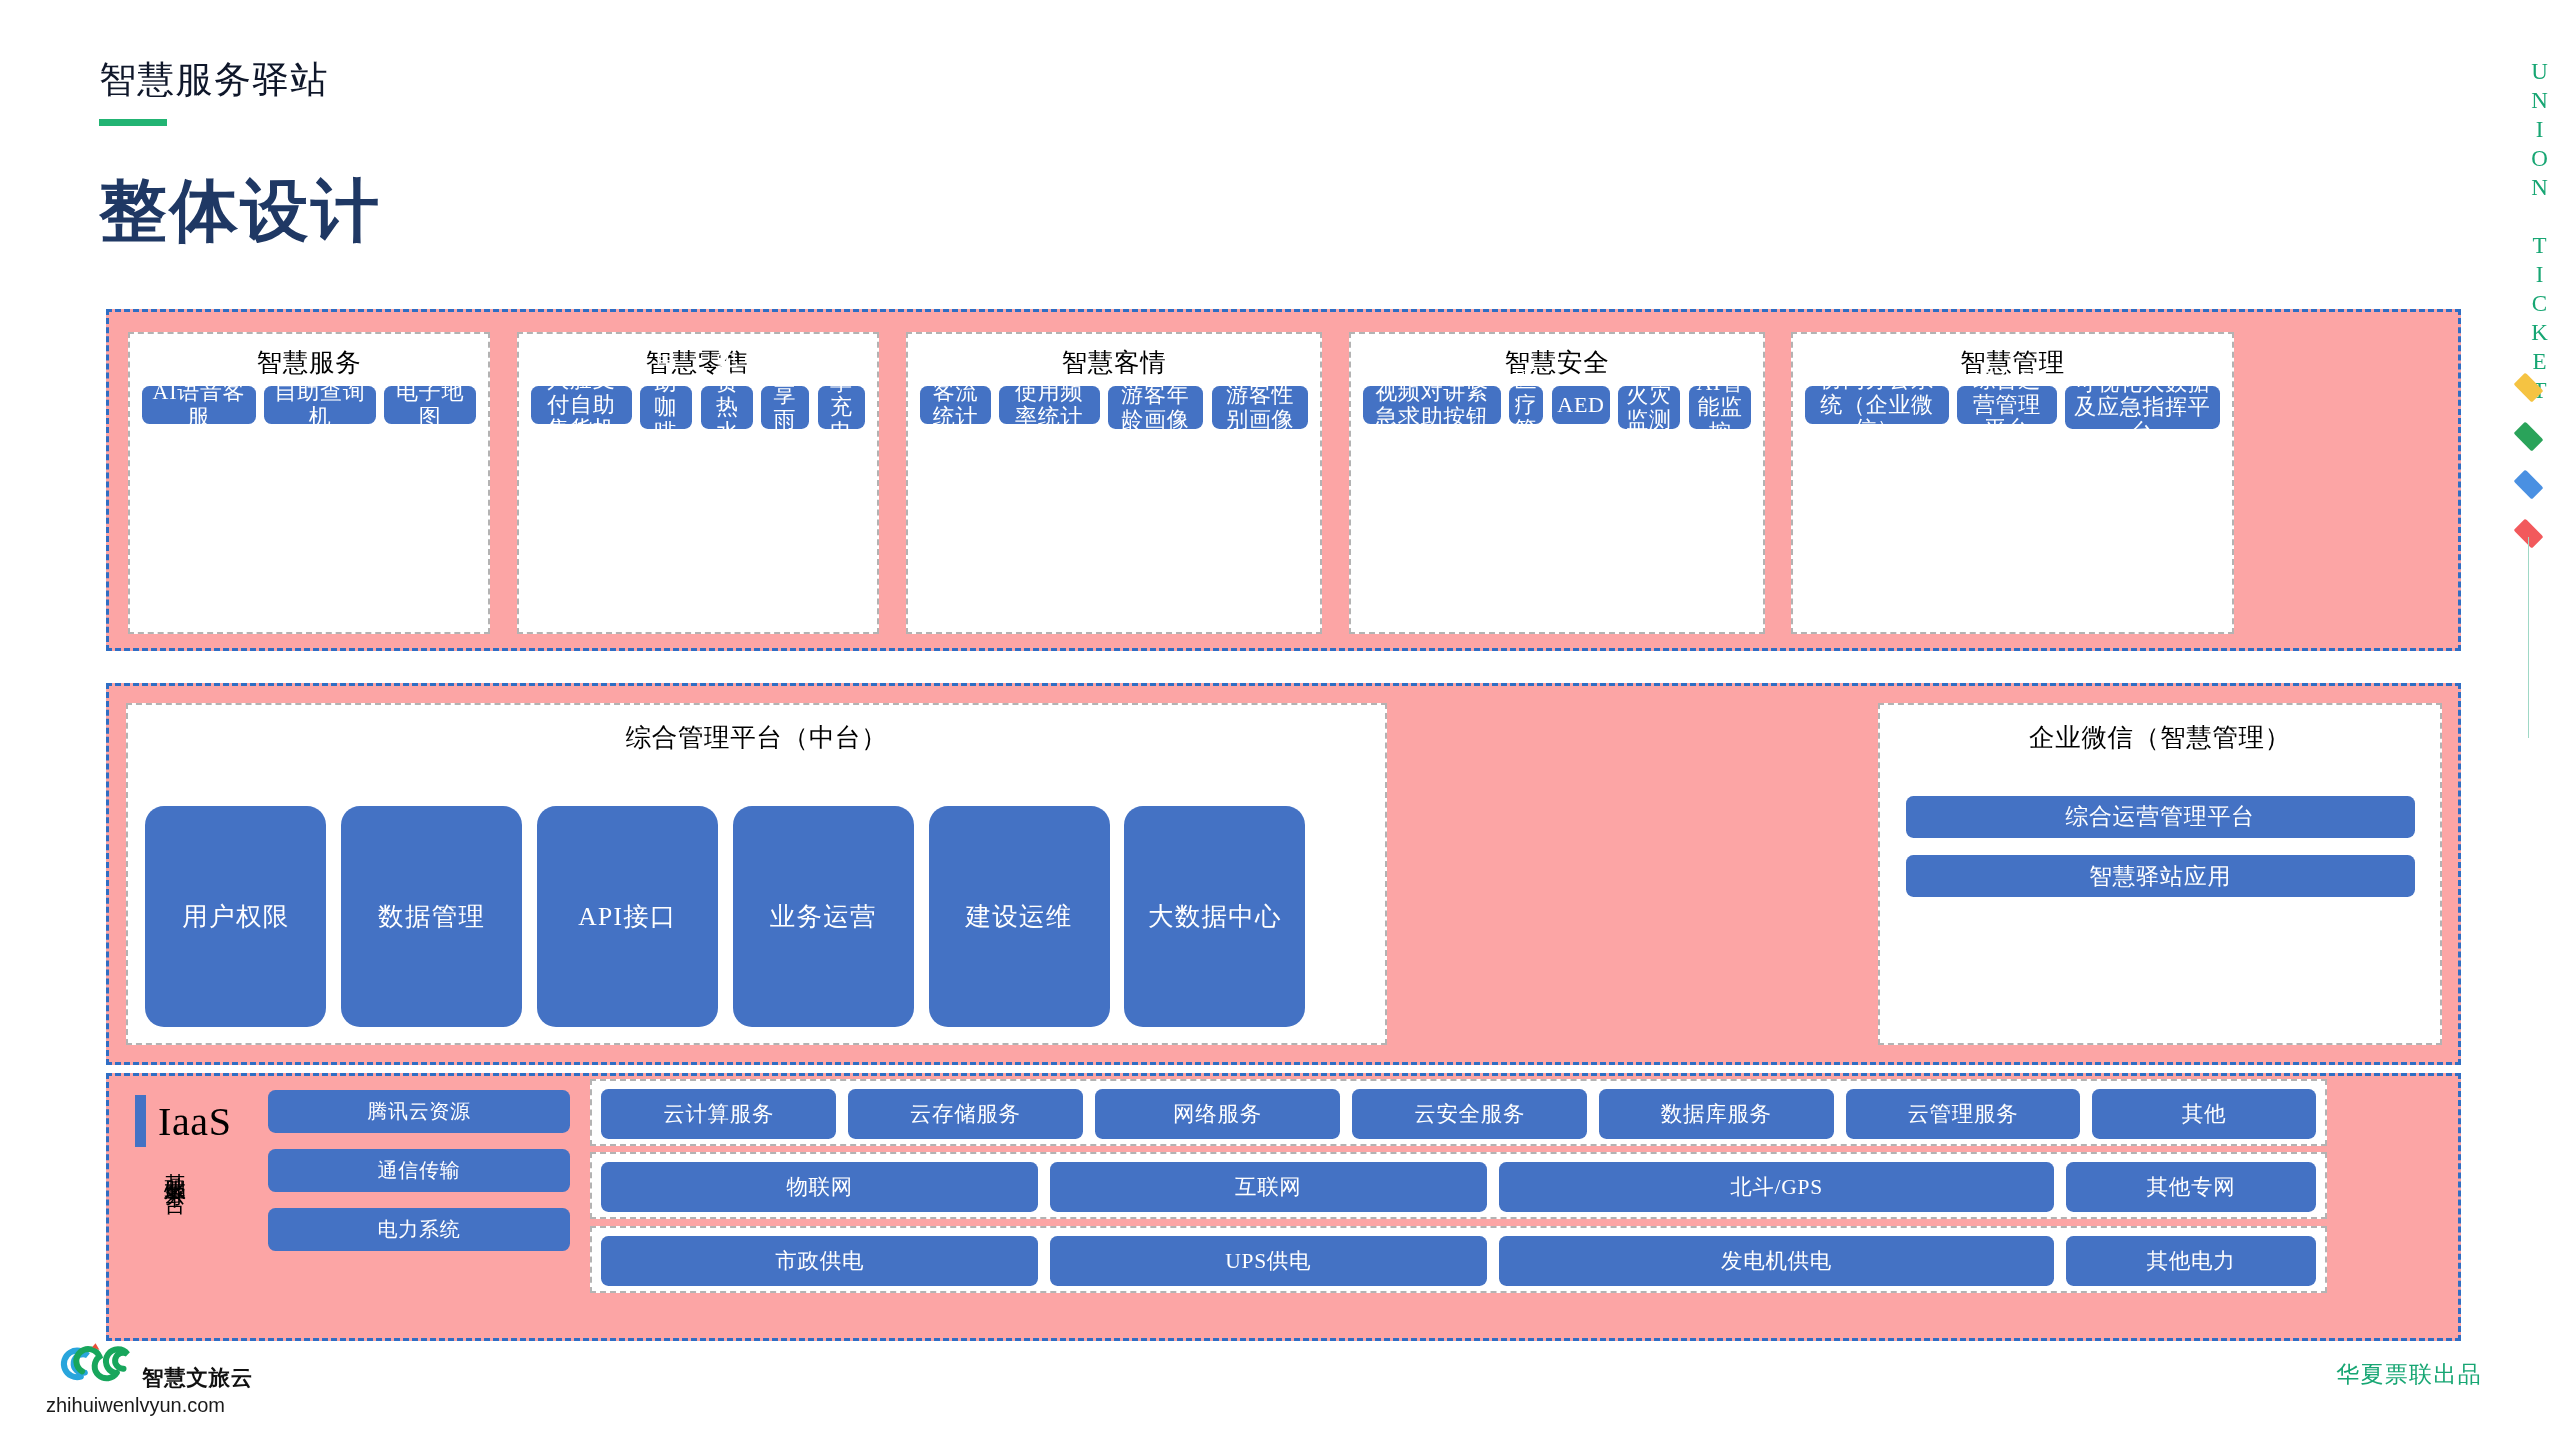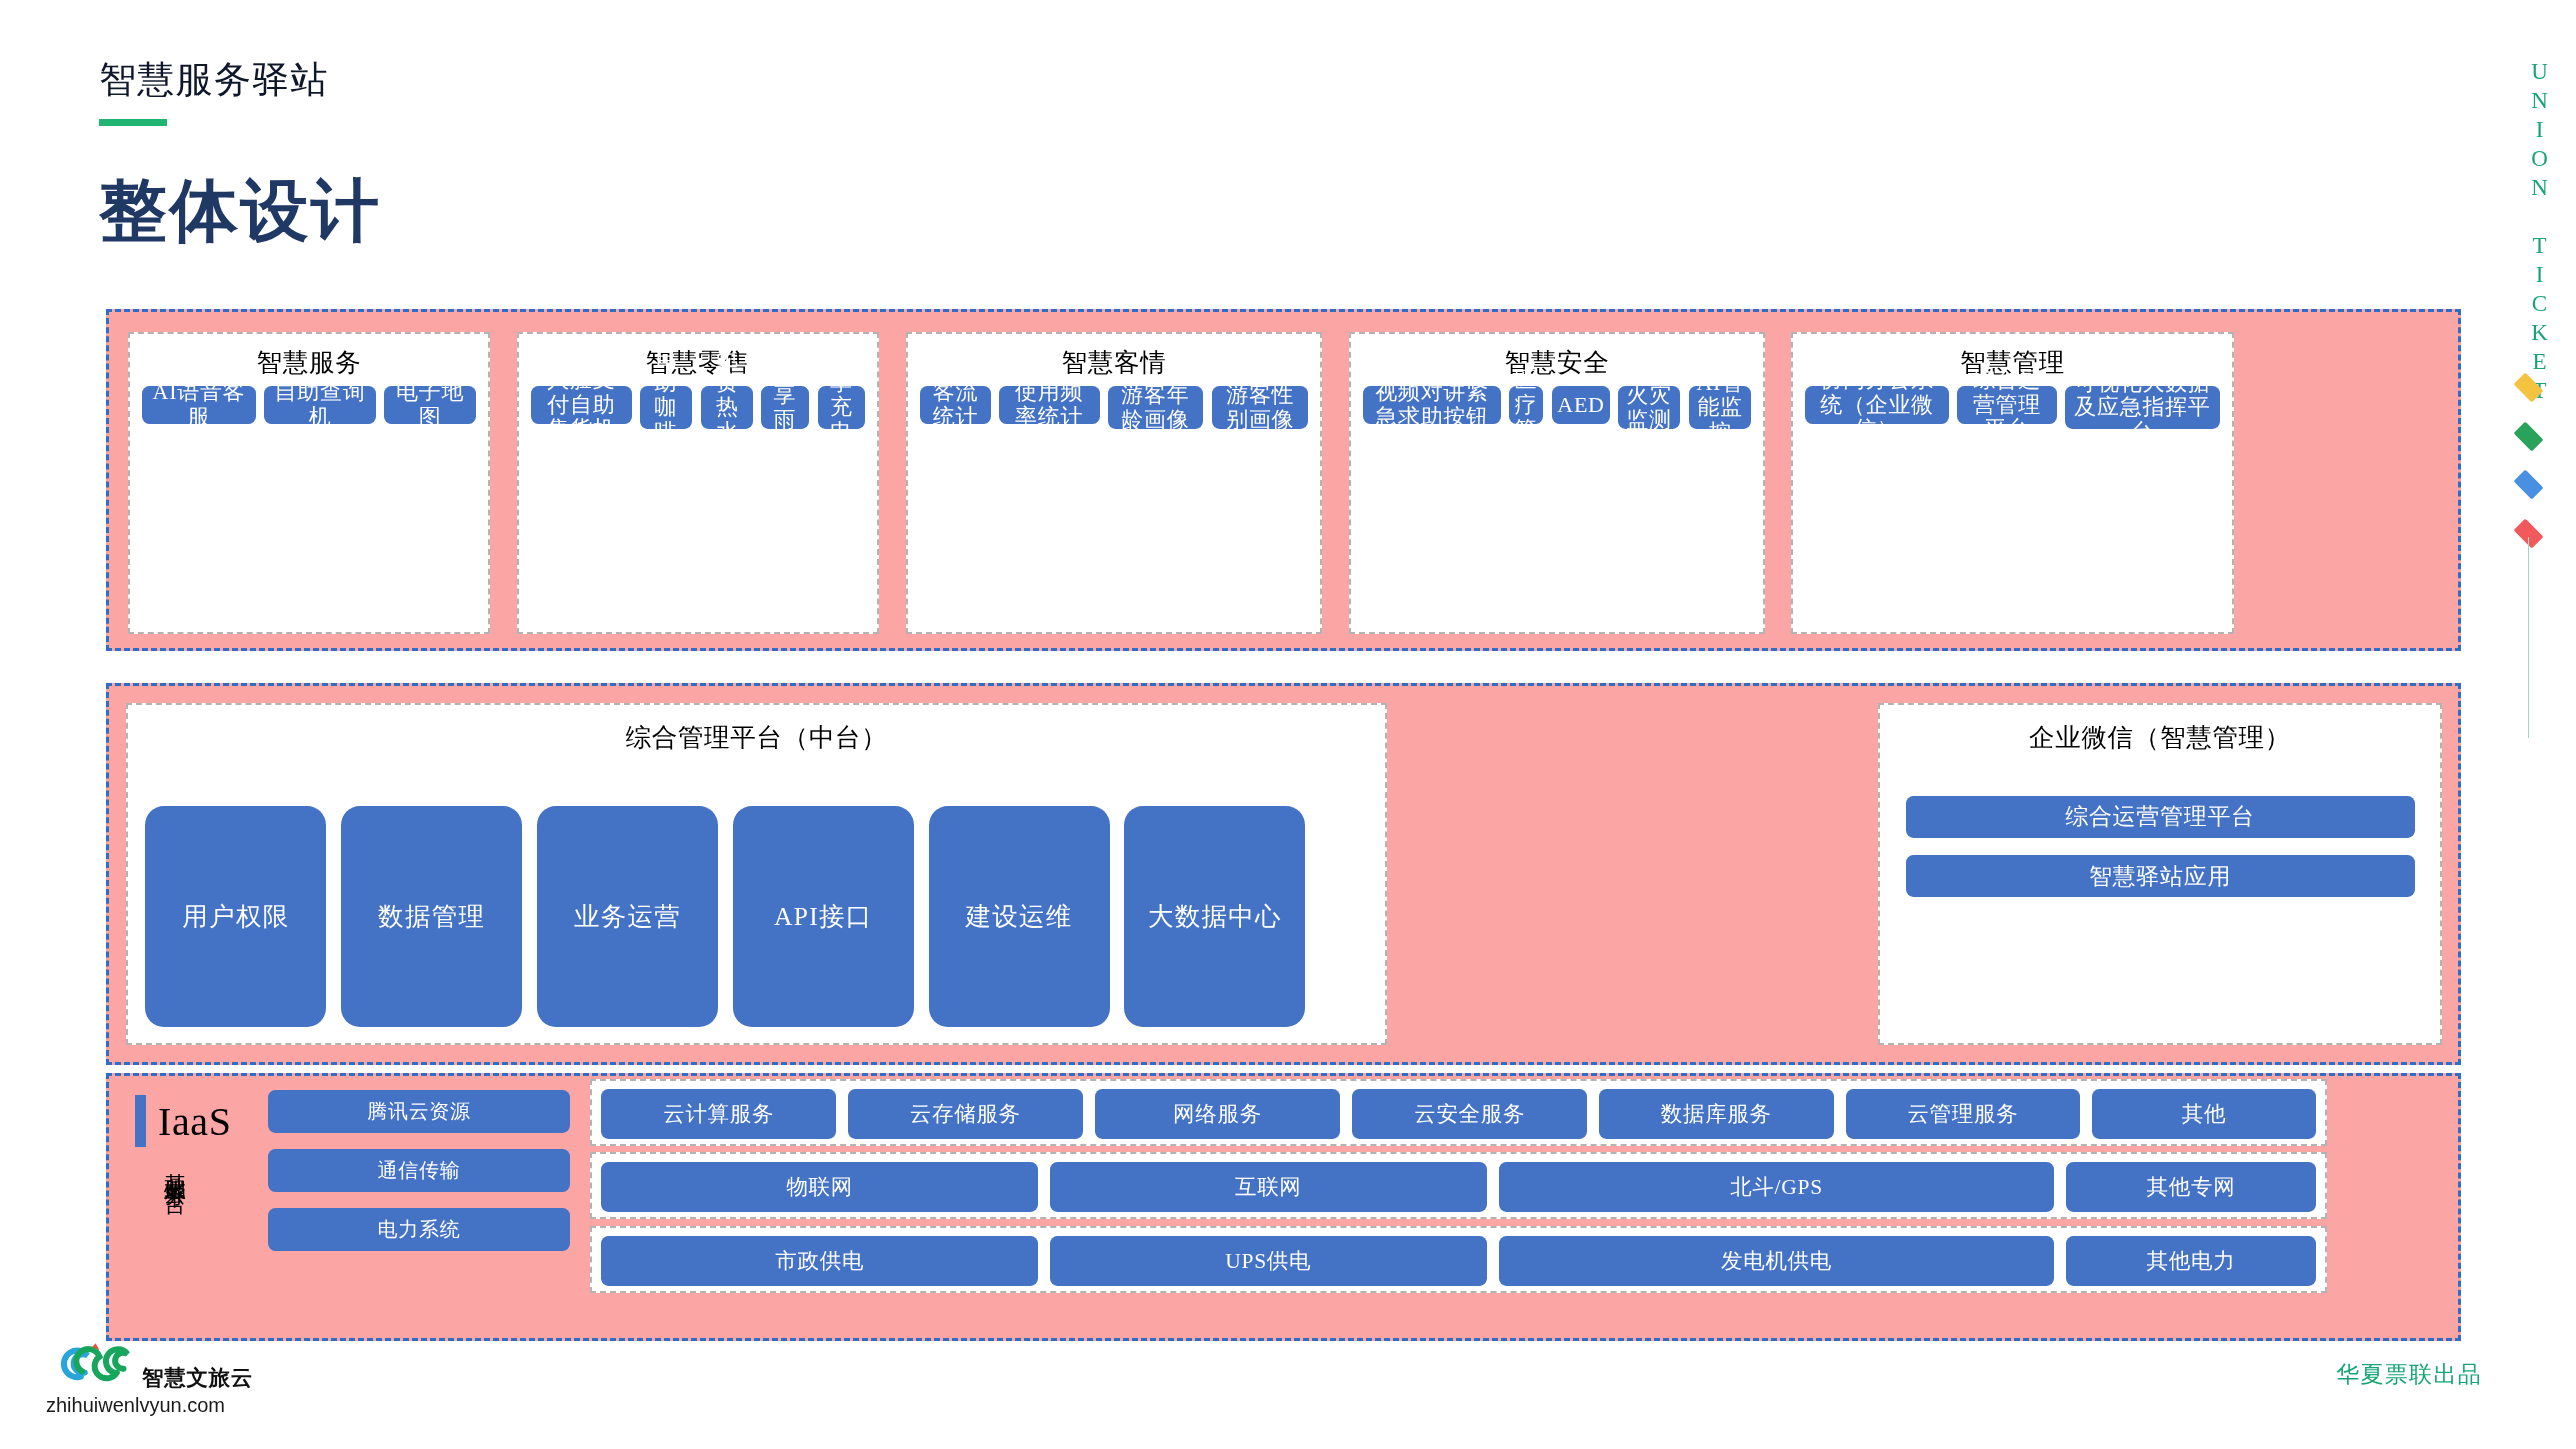--- a/index.html
+++ b/index.html
@@ -252,22 +252,22 @@
       <div class="tag-label">PaaS</div>
     </div>
     <div class="layer-vert" id="paas-vert">数字开放平台</div>
   </div>
 
   <div class="group" id="paas-mid">
     <div class="group-title" style="padding-top:14.8px;">综合管理平台（中台）</div>
     <div class="paas-cards">
       <div class="paas-card">用户权限</div>
       <div class="paas-card">数据管理</div>
+      <div class="paas-card">API接口</div>
       <div class="paas-card">业务运营</div>
-      <div class="paas-card">API接口</div>
       <div class="paas-card">建设运维</div>
       <div class="paas-card">大数据中心</div>
     </div>
   </div>
 
   <div class="group" id="paas-right">
     <div class="group-title" style="padding-top:14.8px;">企业微信（智慧管理）</div>
     <div class="paas-right-stack">
       <div class="pill">综合运营管理平台</div>
       <div class="pill">智慧驿站应用</div>

